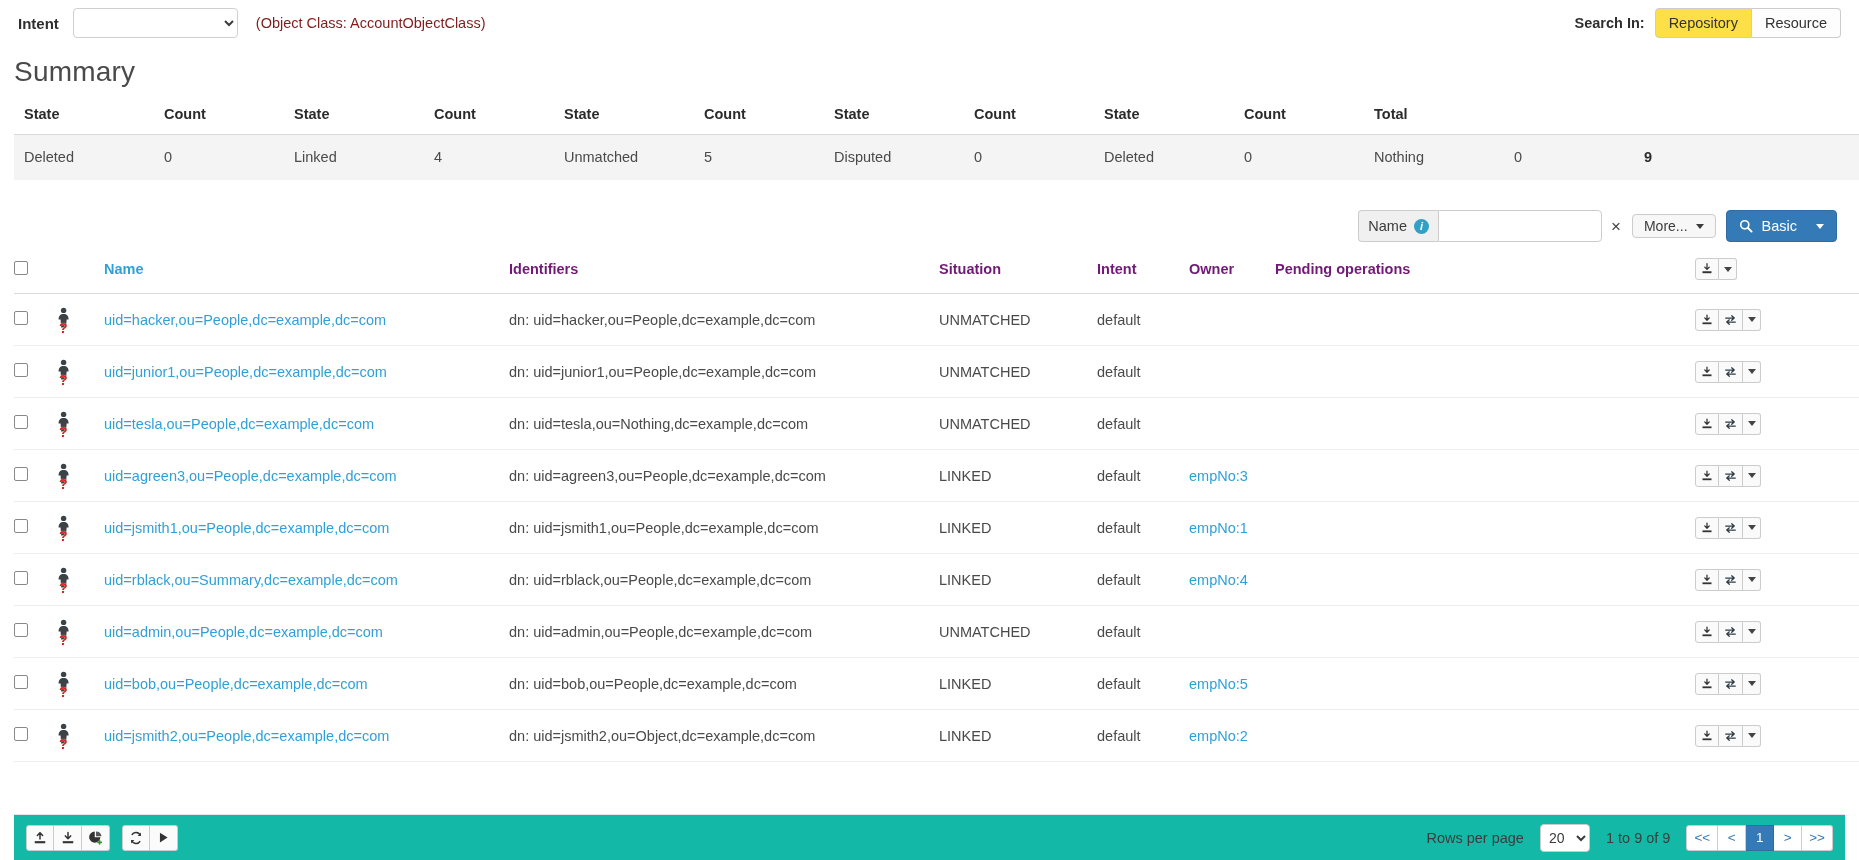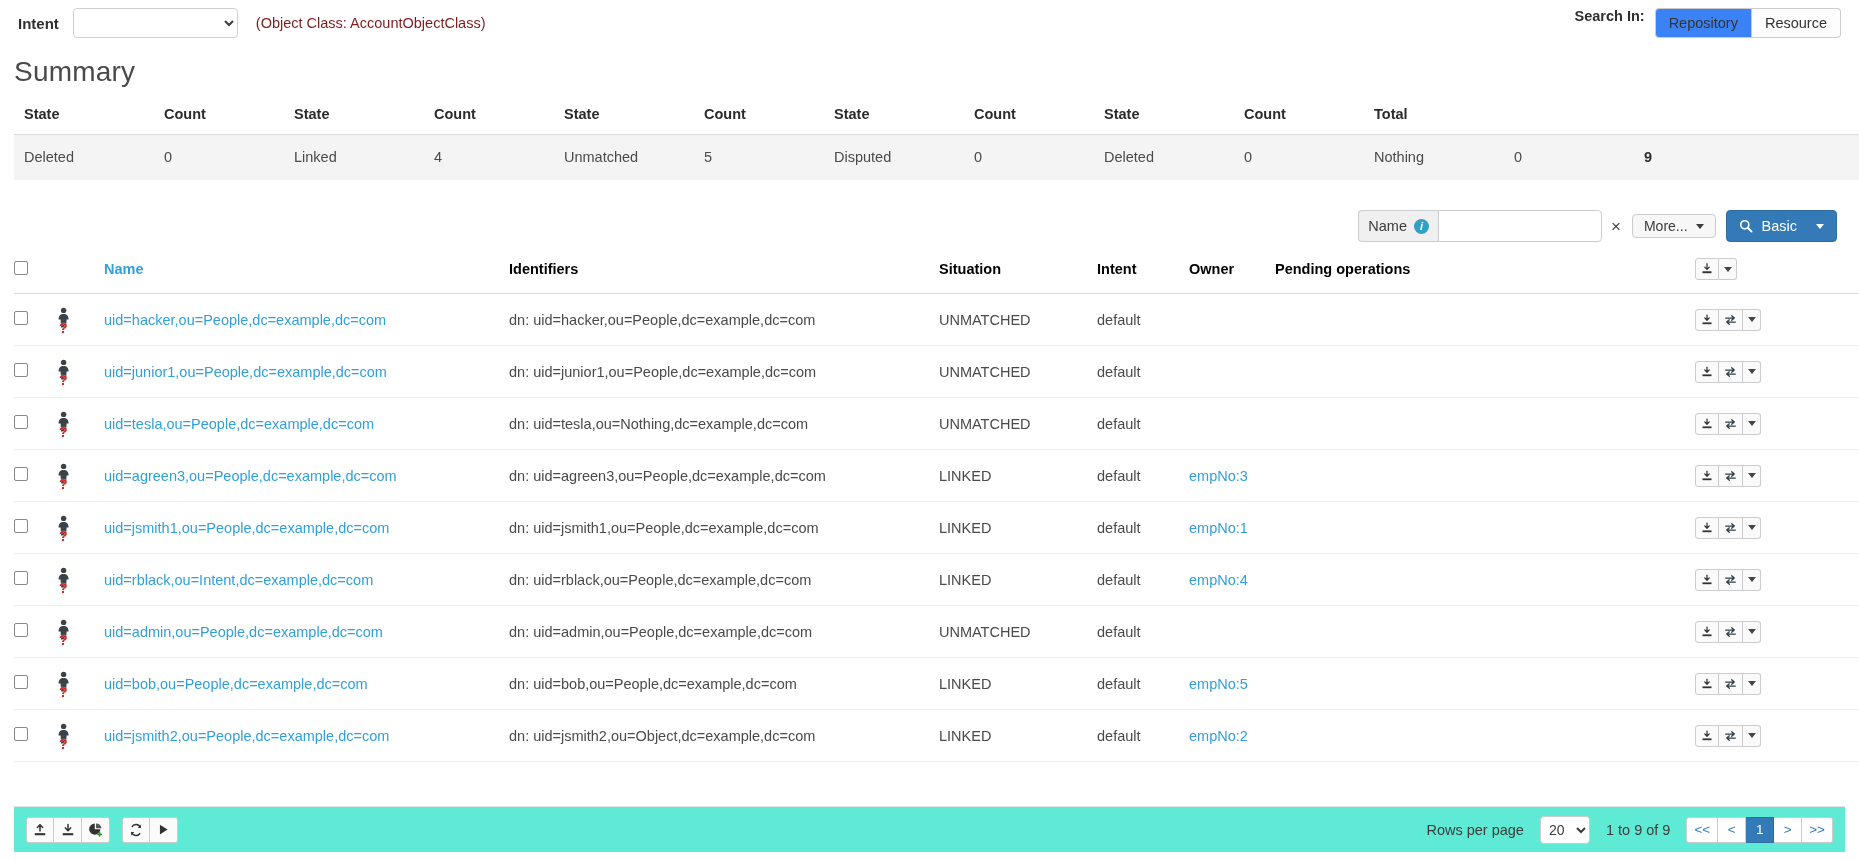--- a/index.html
+++ b/index.html
@@ -28,31 +28,31 @@
     border: 1px solid #cfcfcf; border-radius: 4px;
     background: #fff;
     font-family: "Liberation Sans", sans-serif;
     font-size: 14px; color: #3c3c3c;
     padding: 0 6px;
   }
   .objclass {
     margin-left: 18px; font-size: 14.5px; color: #7f1d1d;
   }
   .topbar-right {
-    margin-left: auto; display: flex; align-items: flex-start;
+    margin-left: auto; display: flex; align-items: center;
   }
   .search-in-label {
     font-weight: bold; font-size: 14.5px; color: #2f2f2f; margin-right: 10px;
   }
   .btn-group { display: flex; }
   .seg-btn {
     font-family: "Liberation Sans", sans-serif;
     font-size: 14.5px; color: #333;
     border: 1px solid #ccc;
-    background: #3b82f6;
+    background: #fde047;
     padding: 6px 13px;
     cursor: pointer;
   }
   .seg-btn.first { border-radius: 4px 0 0 4px; }
   .seg-btn.last { border-radius: 0 4px 4px 0; border-left: none; background: #fdfdfd; }
 
   
   .summary-title {
     font-size: 28px; font-weight: normal; color: #4a4a4a;
     margin: 8px 0 12px 14px; letter-spacing: .2px;
@@ -123,21 +123,21 @@
     display: flex; align-items: center; gap: 9px;
   }
   .basic-btn .sep { width: 1px; }
 
   
   table.main {
     width: 1845px; margin-left: 14px;
     border-collapse: collapse; table-layout: fixed;
   }
   table.main th {
-    text-align: left; font-size: 14.5px; font-weight: bold; color: #000000;
+    text-align: left; font-size: 14.5px; font-weight: bold; color: #701a75;
     padding: 6px 0 13px 0;
     border-bottom: 1px solid #dcdcdc;
   }
   table.main th.sortable { color: #31a0d8; font-weight: bold; cursor: pointer; }
   table.main td {
     font-size: 14.5px; color: #4a4a4a;
     padding: 13px 0 13px 0;
     border-bottom: 1px solid #ededed;
     vertical-align: middle;
   }
@@ -165,22 +165,22 @@
     border: 1px solid #ccc; background: #fafafa;
     display: flex; align-items: center; justify-content: center;
     cursor: pointer;
   }
   .act-btn + .act-btn { border-left: none; }
   .act-btn.f { border-radius: 3px 0 0 3px; }
   .act-btn.l { border-radius: 0 3px 3px 0; width: 18px; }
 
   
   .footer {
-    position: absolute; left: 14px; right: 14px; bottom: 8px;
-    background: #5eead4; border-top: 1px solid #e4e4e4;
+    position: absolute; left: 14px; right: 14px; bottom: 0;
+    background: #14b8a6; border-top: 1px solid #e4e4e4;
     height: 46px;
     display: flex; align-items: center; padding: 0 12px;
   }
   .foot-grp { display: flex; margin-right: 12px; }
   .foot-btn {
     width: 28px; height: 26px;
     border: 1px solid #ccc; background: #fbfbfb;
     display: flex; align-items: center; justify-content: center;
     cursor: pointer;
   }
@@ -570,21 +570,21 @@
     </td>
     <td>
       <span class="person-ic">
         <svg width="20" height="22" viewBox="0 0 20 22">
   <circle cx="9.6" cy="3.4" r="2.7" fill="#3c4348"></circle>
   <path d="M9.6 7 C6.2 7 4.6 9 4.6 12.4 L6.6 12.4 L7.1 20.5 L12.1 20.5 L12.6 12.4 L14.6 12.4 C14.6 9 13 7 9.6 7 Z" fill="#3c4348"></path>
 </svg><span class="q">?</span>
       </span>
     </td>
     <td>
-      <a class="row-link">uid=rblack,ou=Intent,dc=example,dc=com</a>
+      <a class="row-link">uid=rblack,ou=Summary,dc=example,dc=com</a>
     </td>
     <td>dn: uid=rblack,ou=People,dc=example,dc=com</td>
     <td>LINKED</td>
     <td>default</td>
     <td>
       <a class="row-link">empNo:4</a>
     </td>
     <td></td>
     <td>
       <div class="actions">

